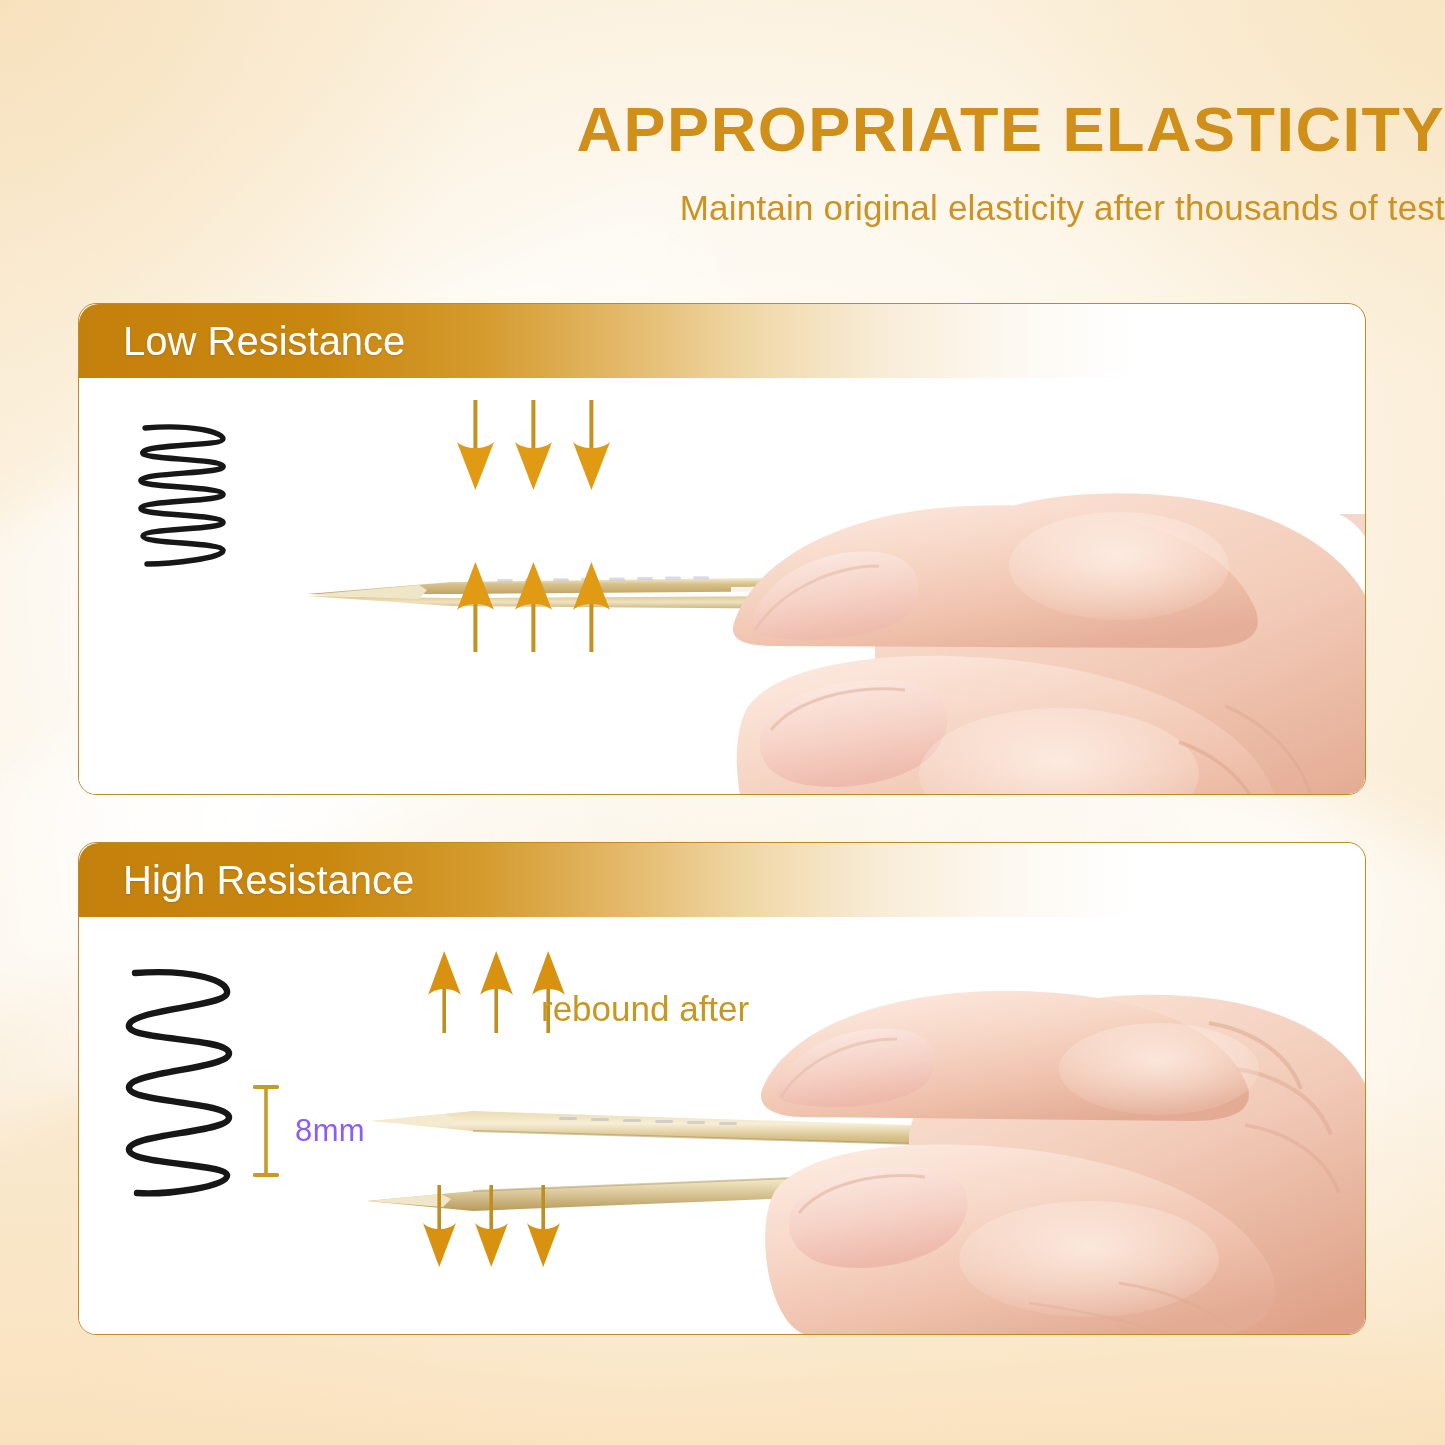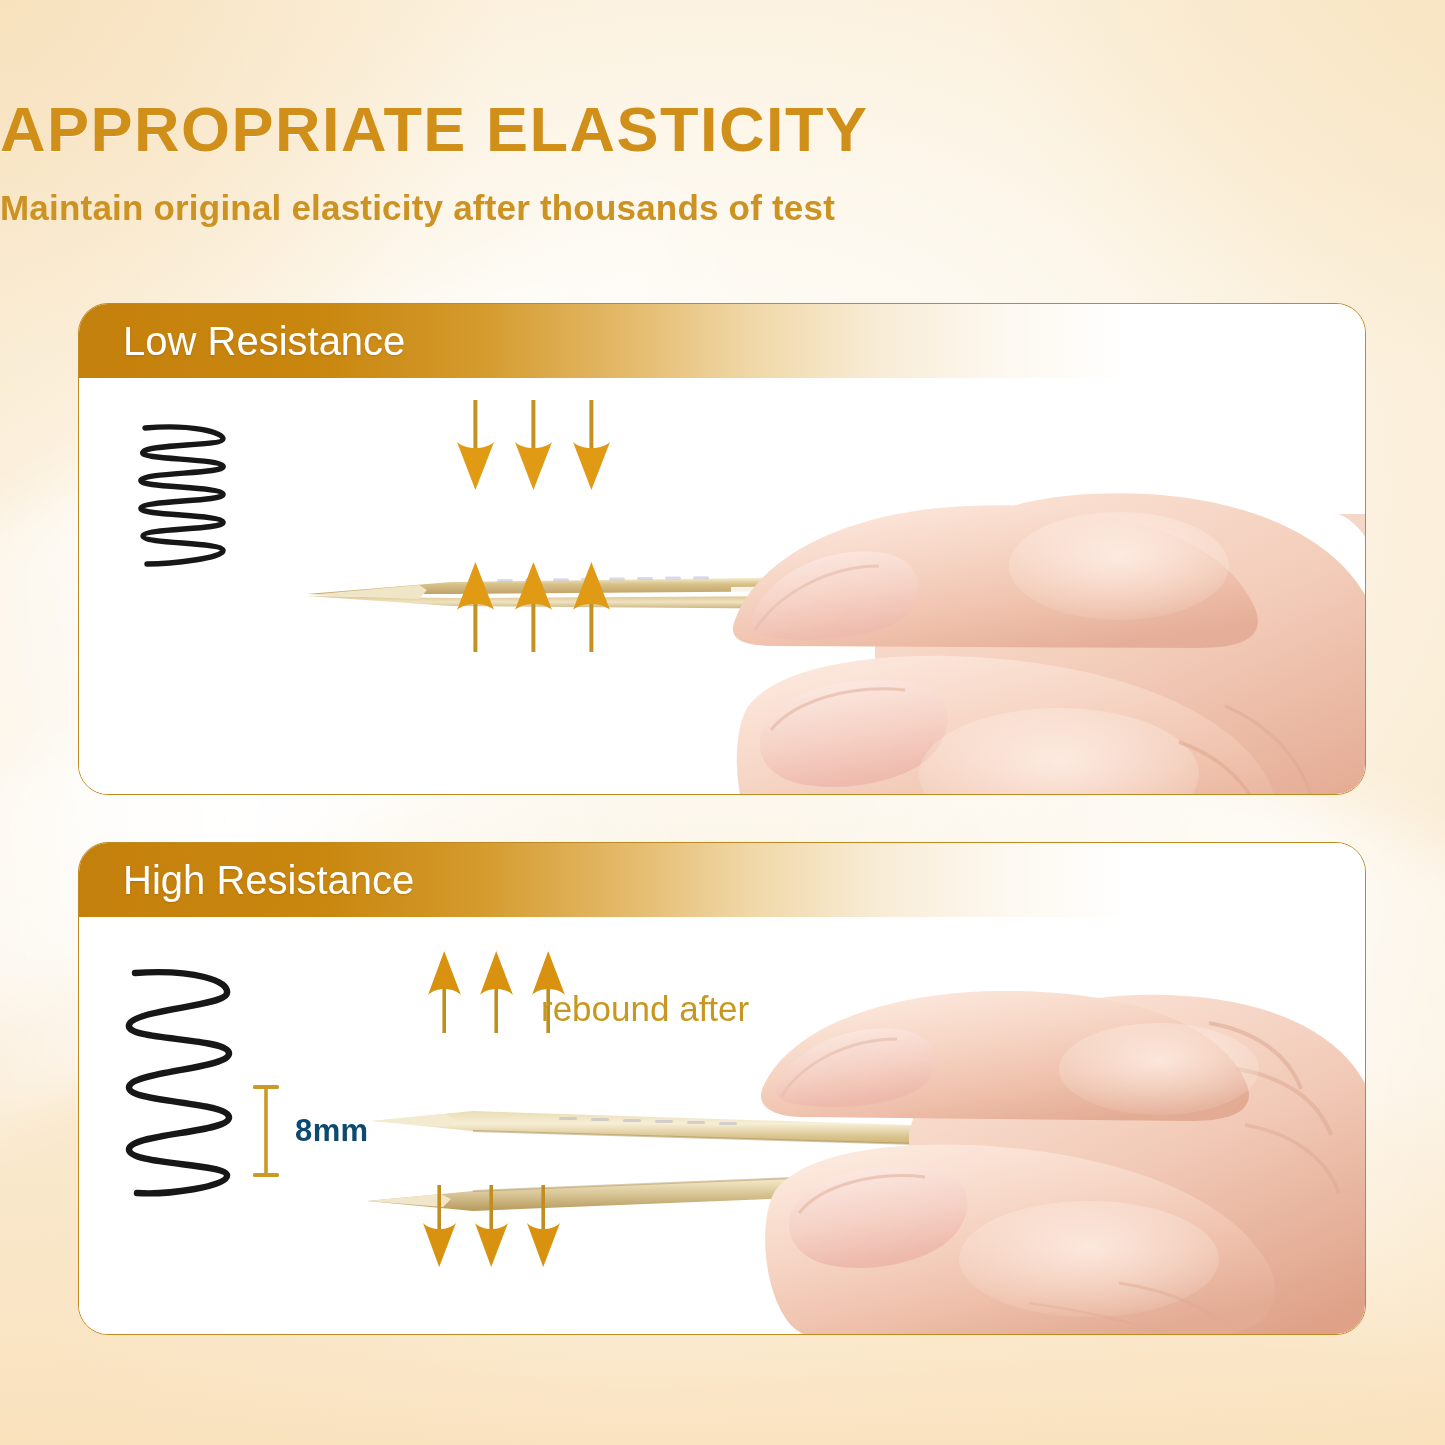--- a/index.html
+++ b/index.html
@@ -44,36 +44,36 @@
   #bg-warm-topleft {
     position:absolute; left:0; top:0; width:34%; height:30%;
     background:radial-gradient(ellipse at 0% 0%, rgba(247,224,186,.85) 0%, rgba(247,224,186,0) 72%);
   }
   #bg-warm-topright {
     position:absolute; right:0; top:0; width:32%; height:26%;
     background:radial-gradient(ellipse at 100% 0%, rgba(248,228,192,.8) 0%, rgba(248,228,192,0) 70%);
   }
 
   
-  #heading-block { position:absolute; left:0; right:0; top:96px; text-align:left; }
+  #heading-block { position:absolute; left:8px; right:0; top:96px; text-align:right; }
   #main-title {
     font-size:63px; font-weight:700; letter-spacing:1.5px;
     color:#d08f18; line-height:1.05;
     text-shadow:0 1px 0 rgba(255,255,255,.55);
   }
   #subtitle {
-    margin-top:26px; font-size:35px; font-weight:700;
+    margin-top:26px; font-size:35px; font-weight:400;
     color:#cc9222; letter-spacing:.2px;
   }
 
   
   .panel {
     position:absolute;
     border:1.6px solid #c08a22;
-    border-radius:30px;
+    border-radius:18px;
     background:#ffffff;
     overflow:hidden;
   }
   #panel-low  { left:78px; top:303px;  width:1288px; height:492px; }
   #panel-high { left:78px; top:842px;  width:1288px; height:493px; }
 
   .panel-header {
     position:relative; height:74px; width:100%;
     background:linear-gradient(to right,
         #c4800c 0%, #c9870f 19%, #d49a2c 31%,
@@ -100,21 +100,21 @@
   #arrows-up-low    { left:368px; top:182px; }
   #arrows-up-high   { left:340px; top:32px;  }
   #arrows-down-high { left:335px; top:268px; }
 
   
   #caliper-group {
     position:absolute; left:170px; top:168px;
     display:flex; align-items:center; gap:12px;
   }
   #caliper-label {
-    font-size:31px; color:#0c4a6e; font-weight:700; letter-spacing:.4px;
+    font-size:31px; color:#8b5cf6; font-weight:400; letter-spacing:.4px;
   }
 
   
   #rebound-label {
     position:absolute; left:462px; top:72px;
     font-size:35px; color:#c8971f; font-weight:400; white-space:nowrap;
   }
 
   
   .photo { position:absolute; }

